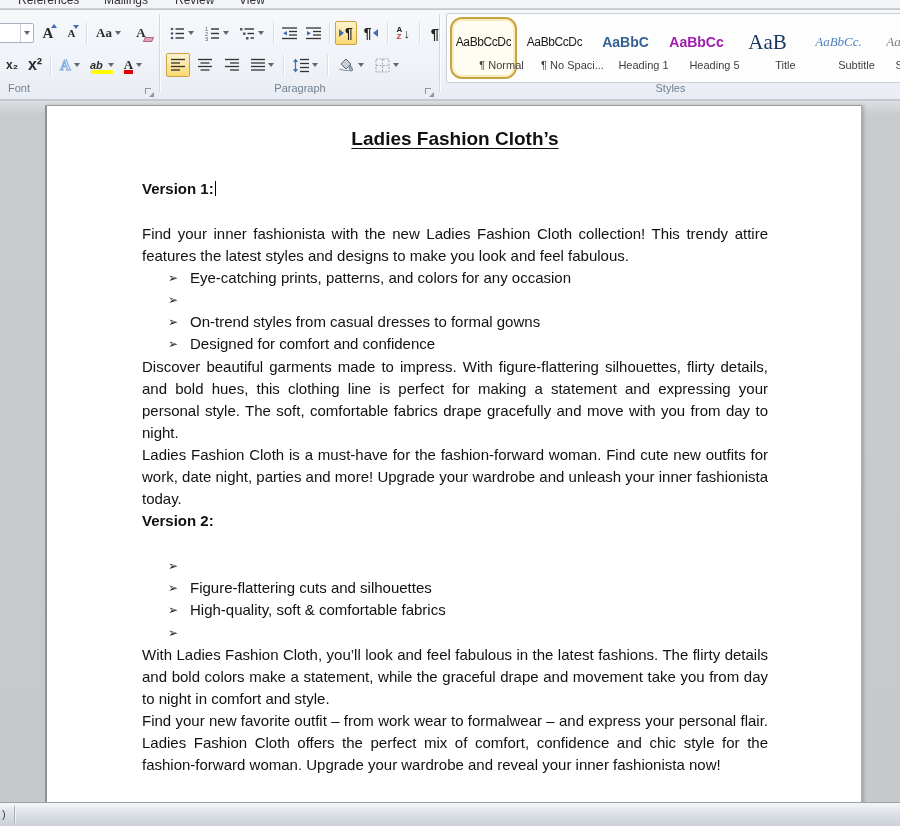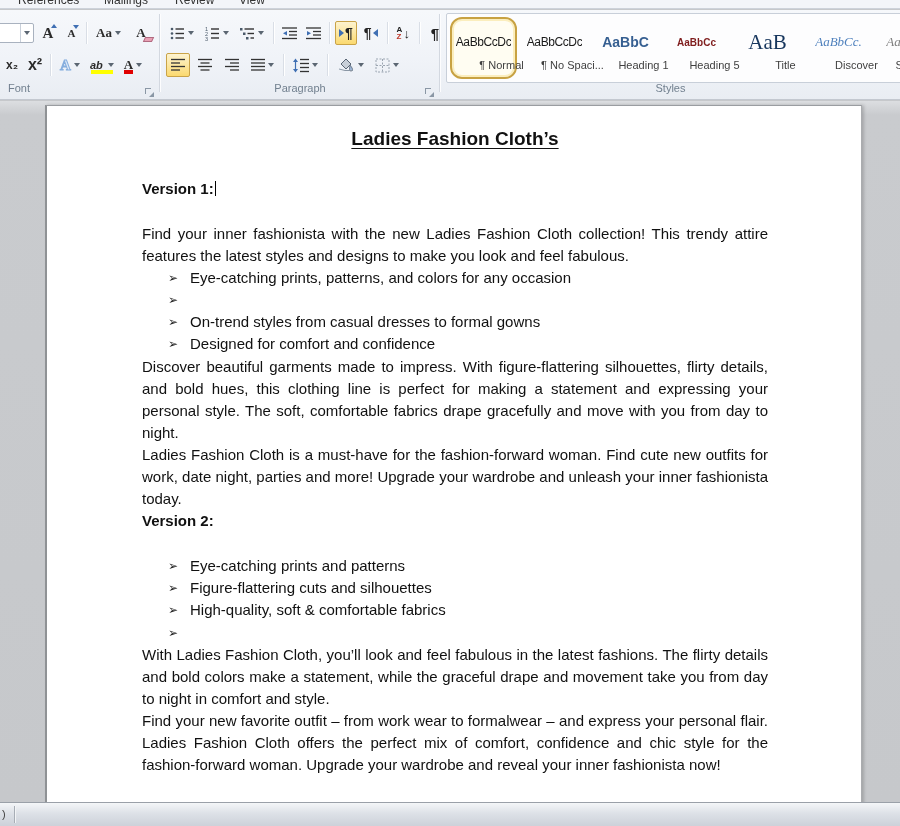--- a/index.html
+++ b/index.html
@@ -84,21 +84,21 @@
                 align-items:center; padding-left:3px; gap:4px; overflow:hidden; }
   .style-thumb { width:67px; height:62px; border:1px solid transparent; border-radius:12px;
                  display:flex; flex-direction:column; align-items:center; justify-content:center;
                  cursor:pointer; flex:none; background:transparent; }
   .style-thumb.selected { border:2px solid #c8a243; background:#fffdf2;
                           box-shadow:inset 0 0 0 2px #fbeebe; }
   .style-preview { height:34px; display:flex; align-items:center; white-space:nowrap; overflow:hidden; max-width:64px; }
   .style-label { font-size:11px; color:#3f3f3f; white-space:nowrap; overflow:hidden; max-width:64px;margin-left:36px; }
   .sp-normal   { font-size:12px; color:#1a1a1a; letter-spacing:-0.4px; }
   .sp-h1       { font-size:14px; font-weight:bold; color:#365f91; }
-  .sp-h2       { font-size:10px; font-weight:bold; color:#7f1d1d; }
+  .sp-h2       { font-size:14px; font-weight:bold; color:#a21caf; }
   .sp-title    { font-size:21px; font-family:"Liberation Serif", serif; color:#17365d; }
   .sp-subtitle { font-size:13px; font-style:italic; font-family:"Liberation Serif", serif; color:#4f81bd; }
   .sp-subtle   { font-size:13px; font-style:italic; font-family:"Liberation Serif", serif; color:#808080; }
 
   
   .docarea { position:absolute; left:0; top:101px; width:900px; height:701px;
              background:linear-gradient(180deg,#dcdee1 0px,#c9cbce 14px,#c6c8cb 100%); overflow:hidden; }
   .page { position:absolute; left:45px; top:4px; width:817px; height:720px; background:#fff;
           border-left:2px solid #8f9295; border-right:1px solid #aaacaf; border-top:1px solid #9a9da1;
           box-shadow:2px 0 3px rgba(0,0,0,0.18); }
@@ -379,21 +379,21 @@
           <div class="style-thumb">
             <div class="style-preview sp-h2">AaBbCc</div>
             <div class="style-label">Heading 5</div>
           </div>
           <div class="style-thumb">
             <div class="style-preview sp-title">AaB</div>
             <div class="style-label">Title</div>
           </div>
           <div class="style-thumb">
             <div class="style-preview sp-subtitle">AaBbCc.</div>
-            <div class="style-label">Discover</div>
+            <div class="style-label">Subtitle</div>
           </div>
           <div class="style-thumb">
             <div class="style-preview sp-subtle">AaBbCc.</div>
             <div class="style-label">Subtle Emphasis</div>
           </div>
         </div>
       <div class="grp-label-row grp-label-center">
         <span>Styles</span>
       </div>
     </div>
@@ -419,21 +419,20 @@
             </div>
             <div class="bullet-line">
               <span class="bullet-glyph">➢</span>
               <span>Designed for comfort and confidence</span>
             </div>
             <div class="doc-para">Discover beautiful garments made to impress. With figure-flattering silhouettes, flirty details, and bold hues, this clothing line is perfect for making a statement and expressing your personal style. The soft, comfortable fabrics drape gracefully and move with you from day to night.</div>
             <div class="doc-para">Ladies Fashion Cloth is a must-have for the fashion-forward woman. Find cute new outfits for work, date night, parties and more! Upgrade your wardrobe and unleash your inner fashionista today.</div>
             <div class="doc-heading"><span>Version 2:</span></div>
             <div class="bullet-line">
               <span class="bullet-glyph">➢</span>
-              <span>Eye-catching prints and patterns</span>
             </div>
             <div class="bullet-line">
               <span class="bullet-glyph">➢</span>
               <span>Figure-flattering cuts and silhouettes</span>
             </div>
             <div class="bullet-line">
               <span class="bullet-glyph">➢</span>
               <span>High-quality, soft &amp; comfortable fabrics</span>
             </div>
             <div class="bullet-line">

